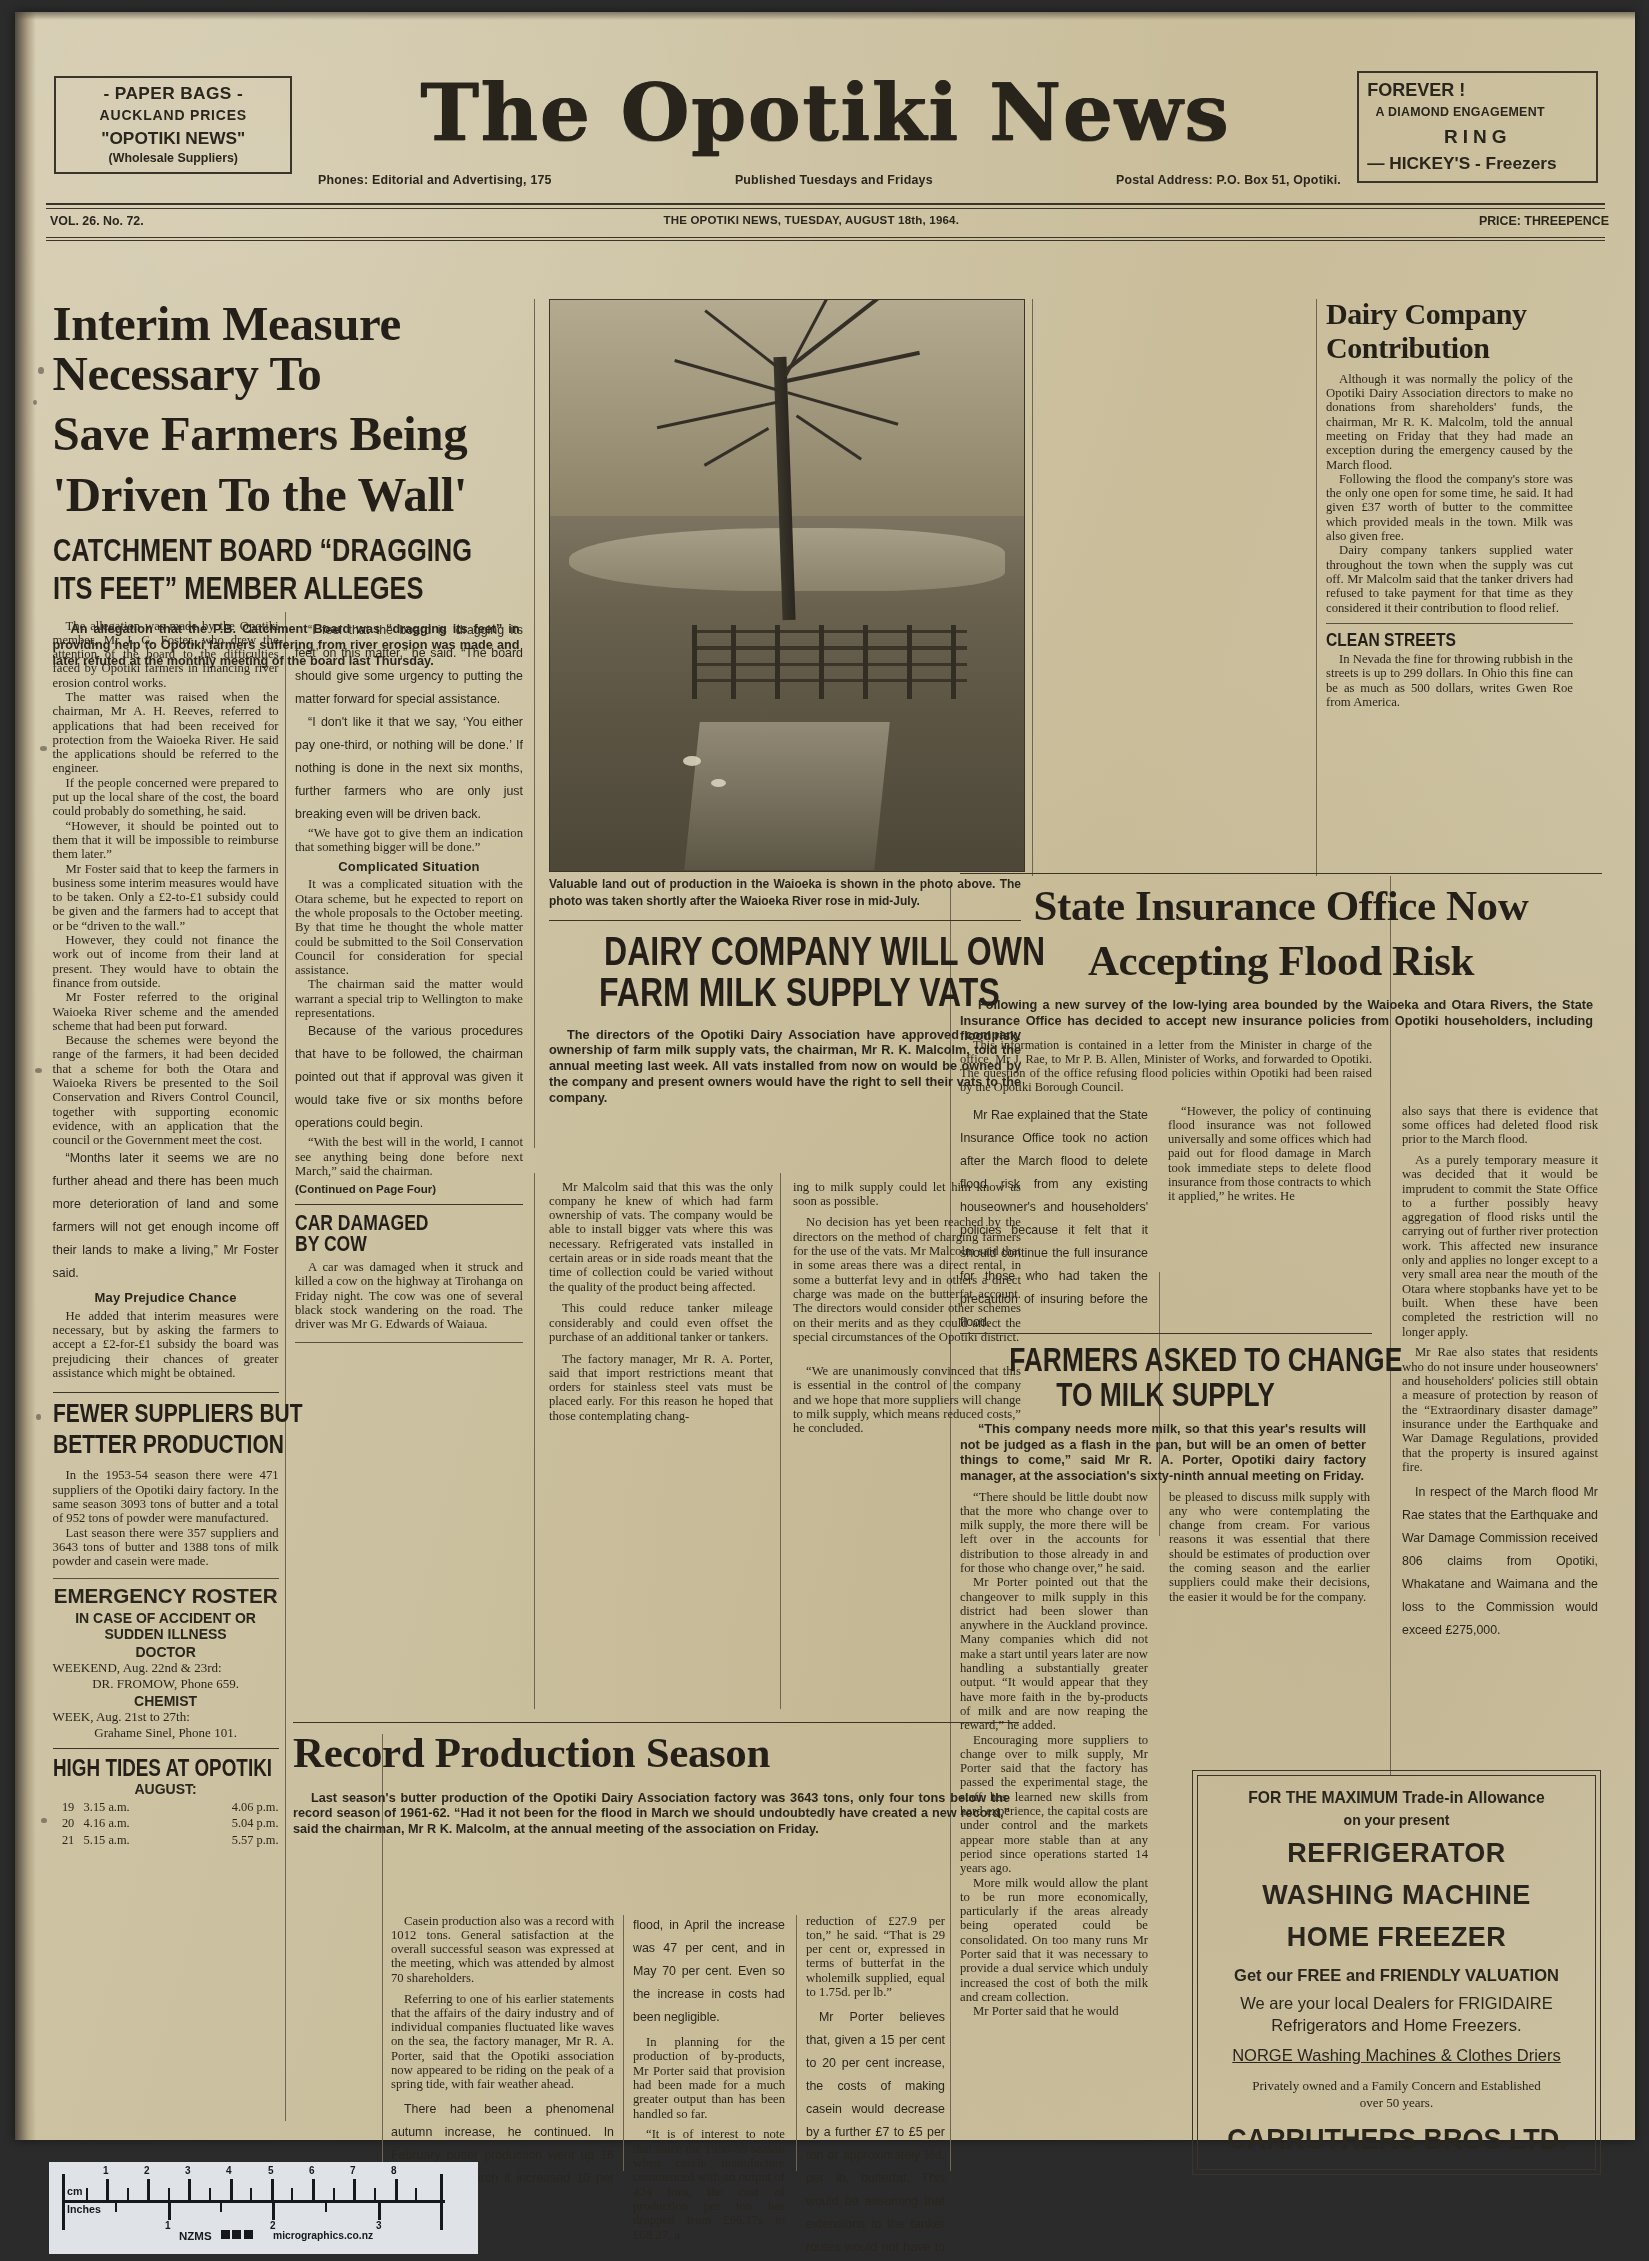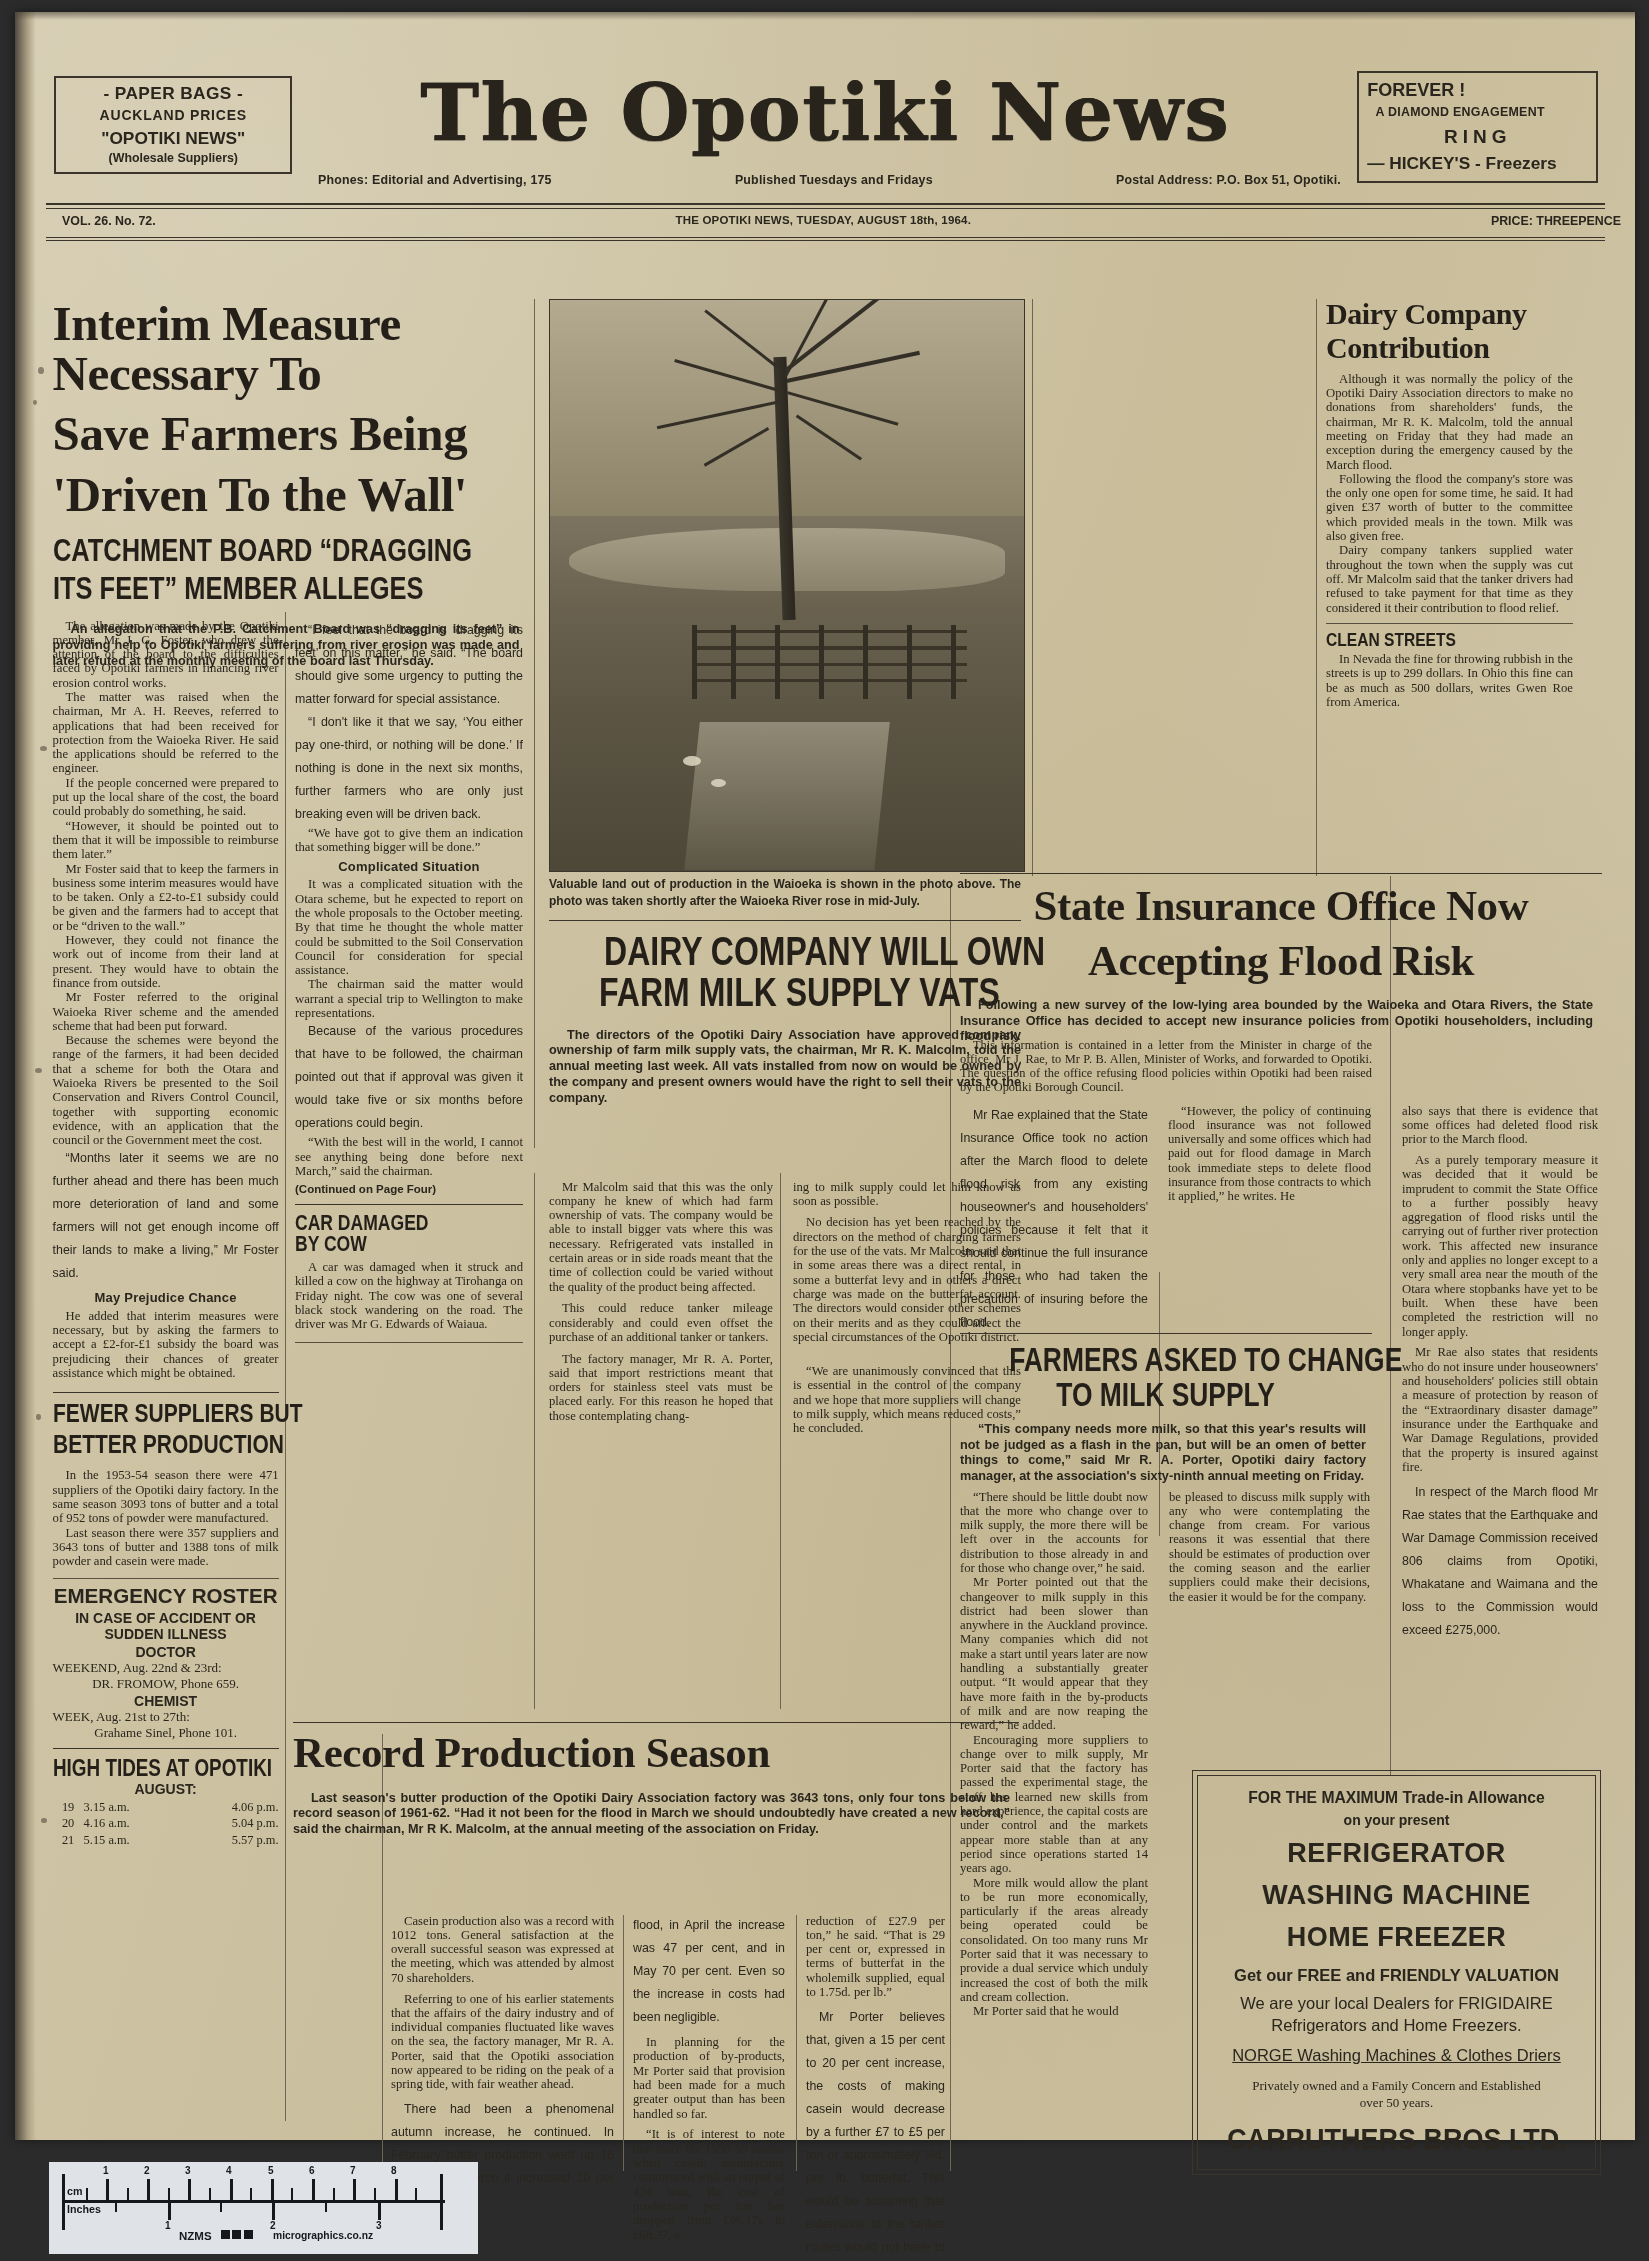--- a/index.html
+++ b/index.html
@@ -44,21 +44,21 @@
   #forever .f4{font-weight:bold;font-size:17.3px;margin-top:4.1px;}
 
   #title{position:absolute;left:272px;top:5px;width:1014px;text-align:center;
          font-family:"DejaVu Serif",serif;font-weight:bold;font-size:79px;
          letter-spacing:1.6px;color:#28241c;
          text-shadow:0.8px 0 0 #28241c, 0 0.8px 0 rgba(40,36,28,.4);}
   #infoline{position:absolute;left:272px;top:112px;width:1023px;
      font-family:"Liberation Sans",sans-serif;font-weight:bold;font-size:12.4px;
      display:flex;justify-content:space-between;letter-spacing:0.2px;}
   #rule1{position:absolute;left:0;top:142px;width:1559px;border-top:2.5px solid #3a342a;border-bottom:0.8px solid #3a342a;height:3.3px;}
-  #volline{position:absolute;left:16px;top:153px;width:1559px;
+  #volline{position:absolute;left:4px;top:153px;width:1559px;
      font-family:"Liberation Sans",sans-serif;font-weight:bold;font-size:12.4px;
      display:flex;justify-content:space-between;}
   #volline .mid{font-size:11.5px;letter-spacing:0.2px;}
   #rule2{position:absolute;left:0;top:176px;width:1559px;border-top:1.6px solid #3a342a;border-bottom:1.6px solid #3a342a;height:2.5px;}
 
   
   #body{position:absolute;left:31px;top:287px;width:1559px;}
   .col{position:absolute;}
   .vr{position:absolute;width:0;border-left:0.8px solid #6d6452;}
   .hr{border-top:1.6px solid #3a342a;margin:5.8px 0;}

